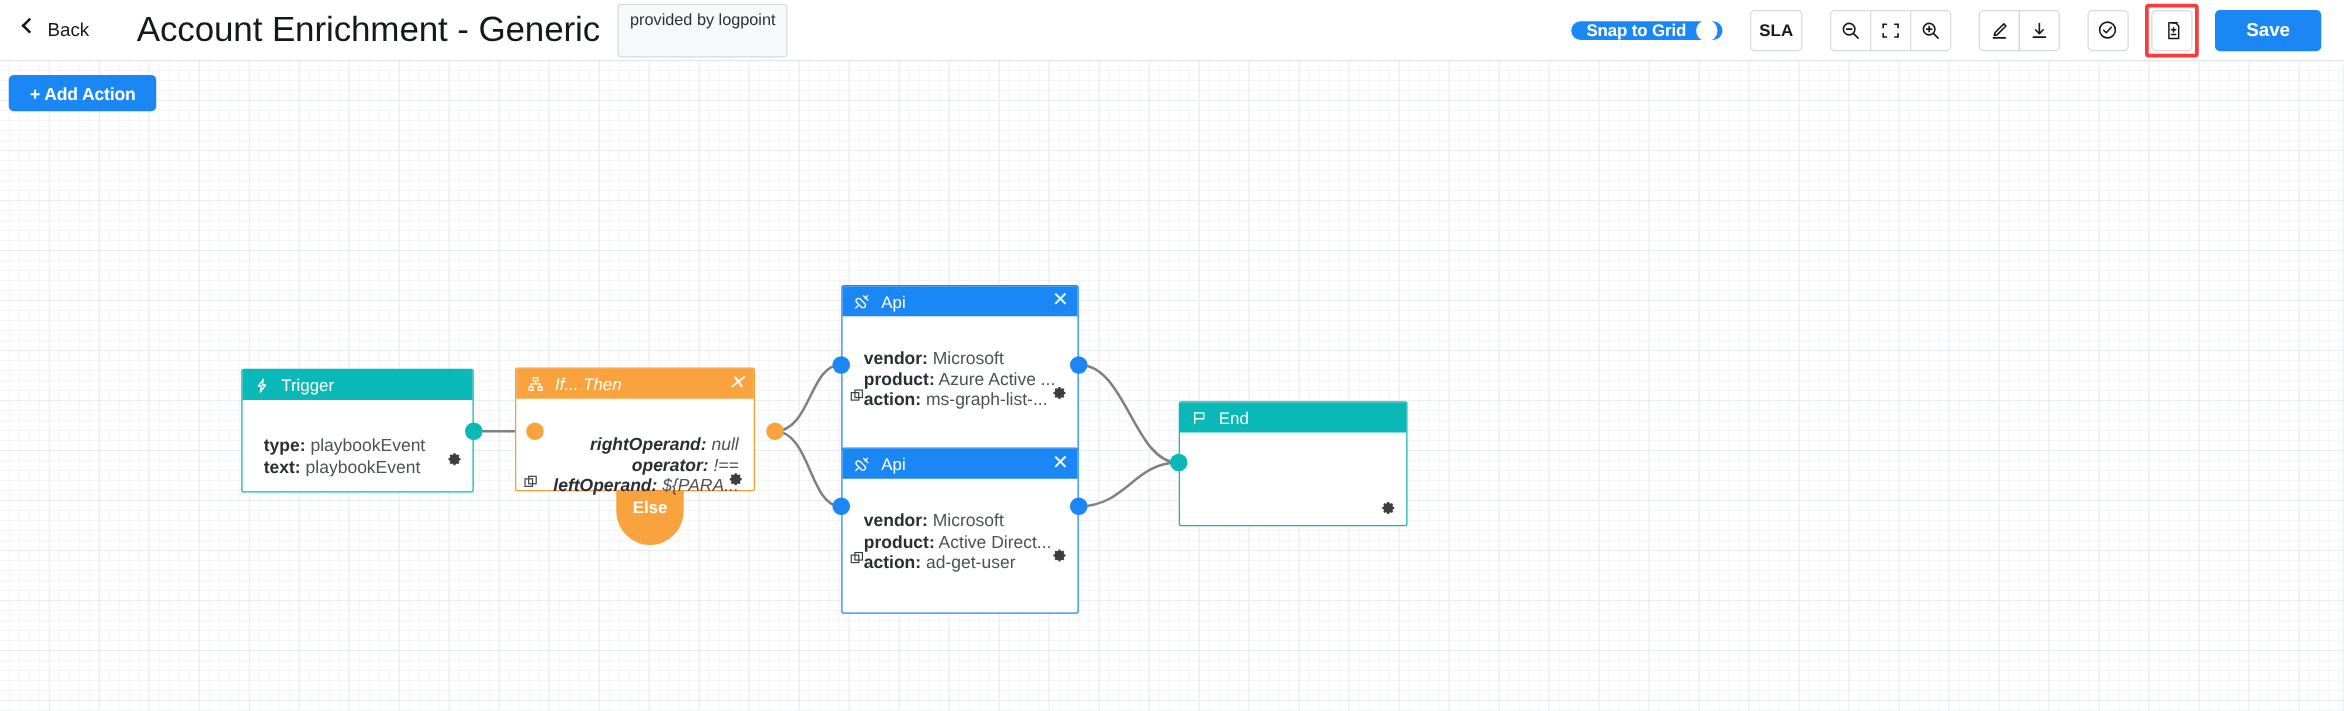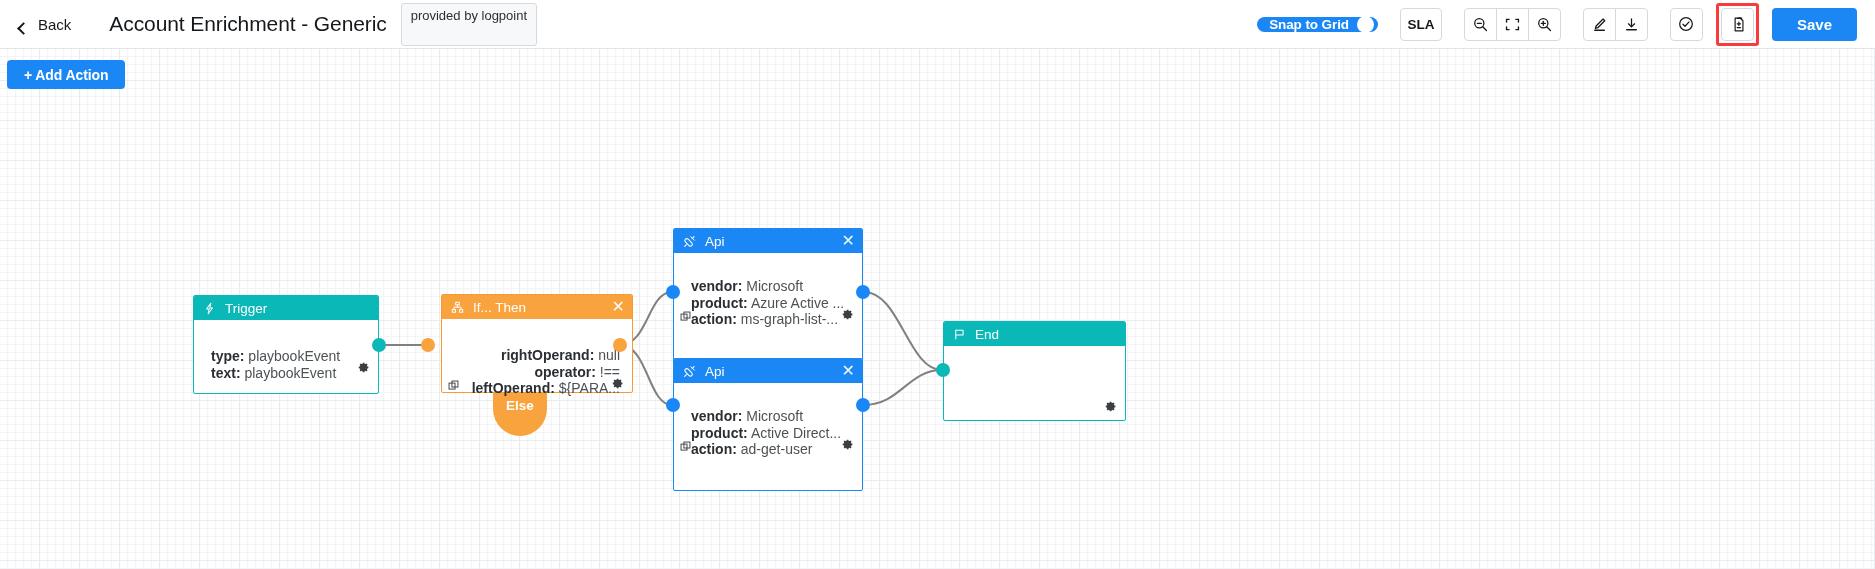--- a/index.html
+++ b/index.html
@@ -16,34 +16,34 @@
   
   #topbar {
     position: absolute; top: 0; left: 0;
     width: 1875px; height: 49px;
     background: #ffffff;
     border-bottom: 1px solid #e2e5e9;
     display: flex; align-items: center;
     z-index: 60;
   }
   #backbtn {
-    display: flex; align-items: flex-end; gap: 9px;
+    display: flex; align-items: flex-start; gap: 9px;
     margin-left: 19px; cursor: pointer;
     color: #16191c;
   }
   #backbtn .chev {
     display: inline-block; width: 9px; height: 9px;
     border-left: 2px solid #16191c; border-bottom: 2px solid #16191c;
     transform: rotate(45deg);
     margin-right: 1px;
   }
   #backbtn .lbl { font-size: 15px; color: #16191c; }
   #page-title {
     margin-left: 38px;
-    font-size: 21px; font-weight: 400; color: #16191c;
+    font-size: 28px; font-weight: 400; color: #16191c;
     letter-spacing: -0.1px; white-space: nowrap;
   }
   #provided-badge {
     margin-left: 14px;
     border: 1px solid #d6dade;
     background: #f7f8f9;
     border-radius: 3px;
     padding: 4px 9px 22px;
     font-size: 13px; color: #2c3033;
     white-space: nowrap;
@@ -352,21 +352,21 @@
       <span class="gear">
         <svg width="13" height="13" viewBox="0 0 16 16" fill="#3a3f44">
           <path d="M8 5.2a2.8 2.8 0 100 5.6 2.8 2.8 0 000-5.6zm0 4.2a1.4 1.4 0 110-2.8 1.4 1.4 0 010 2.8z"></path>
           <path d="M14 6.9l-1.3-.2a4.9 4.9 0 00-.5-1.2l.8-1.1-1.4-1.4-1.1.8a4.9 4.9 0 00-1.2-.5L9.1 2H7.1l-.2 1.3c-.4.1-.8.3-1.2.5l-1.1-.8-1.4 1.4.8 1.1c-.2.4-.4.8-.5 1.2L2.2 6.9v2l1.3.2c.1.4.3.8.5 1.2l-.8 1.1 1.4 1.4 1.1-.8c.4.2.8.4 1.2.5l.2 1.3h2l.2-1.3c.4-.1.8-.3 1.2-.5l1.1.8 1.4-1.4-.8-1.1c.2-.4.4-.8.5-1.2l1.3-.2z"></path>
         </svg>
       </span>
     </div>
   </div>
   <div class="port teal" style="left:372px; top:289px;"></div>
 
-  <div class="node orange" style="left:441px; top:245px; width:192px; height:99px;">
+  <div class="node orange" style="left:412px; top:245px; width:192px; height:99px;font-style:italic;">
     <div class="hdr">
       <span class="hico">
         <svg width="13" height="13" viewBox="0 0 16 16" fill="none" stroke="#ffffff" stroke-width="1.2">
           <rect x="5.8" y="1.6" width="4.4" height="3.2"></rect>
           <rect x="1.6" y="10.6" width="4" height="3.2"></rect>
           <rect x="10.4" y="10.6" width="4" height="3.2"></rect>
           <path d="M8 4.8 V7.6 M3.6 10.6 V7.6 H12.4 V10.6" stroke-linecap="round"></path>
         </svg>
       </span>
       <span class="htitle">If... Then</span>

